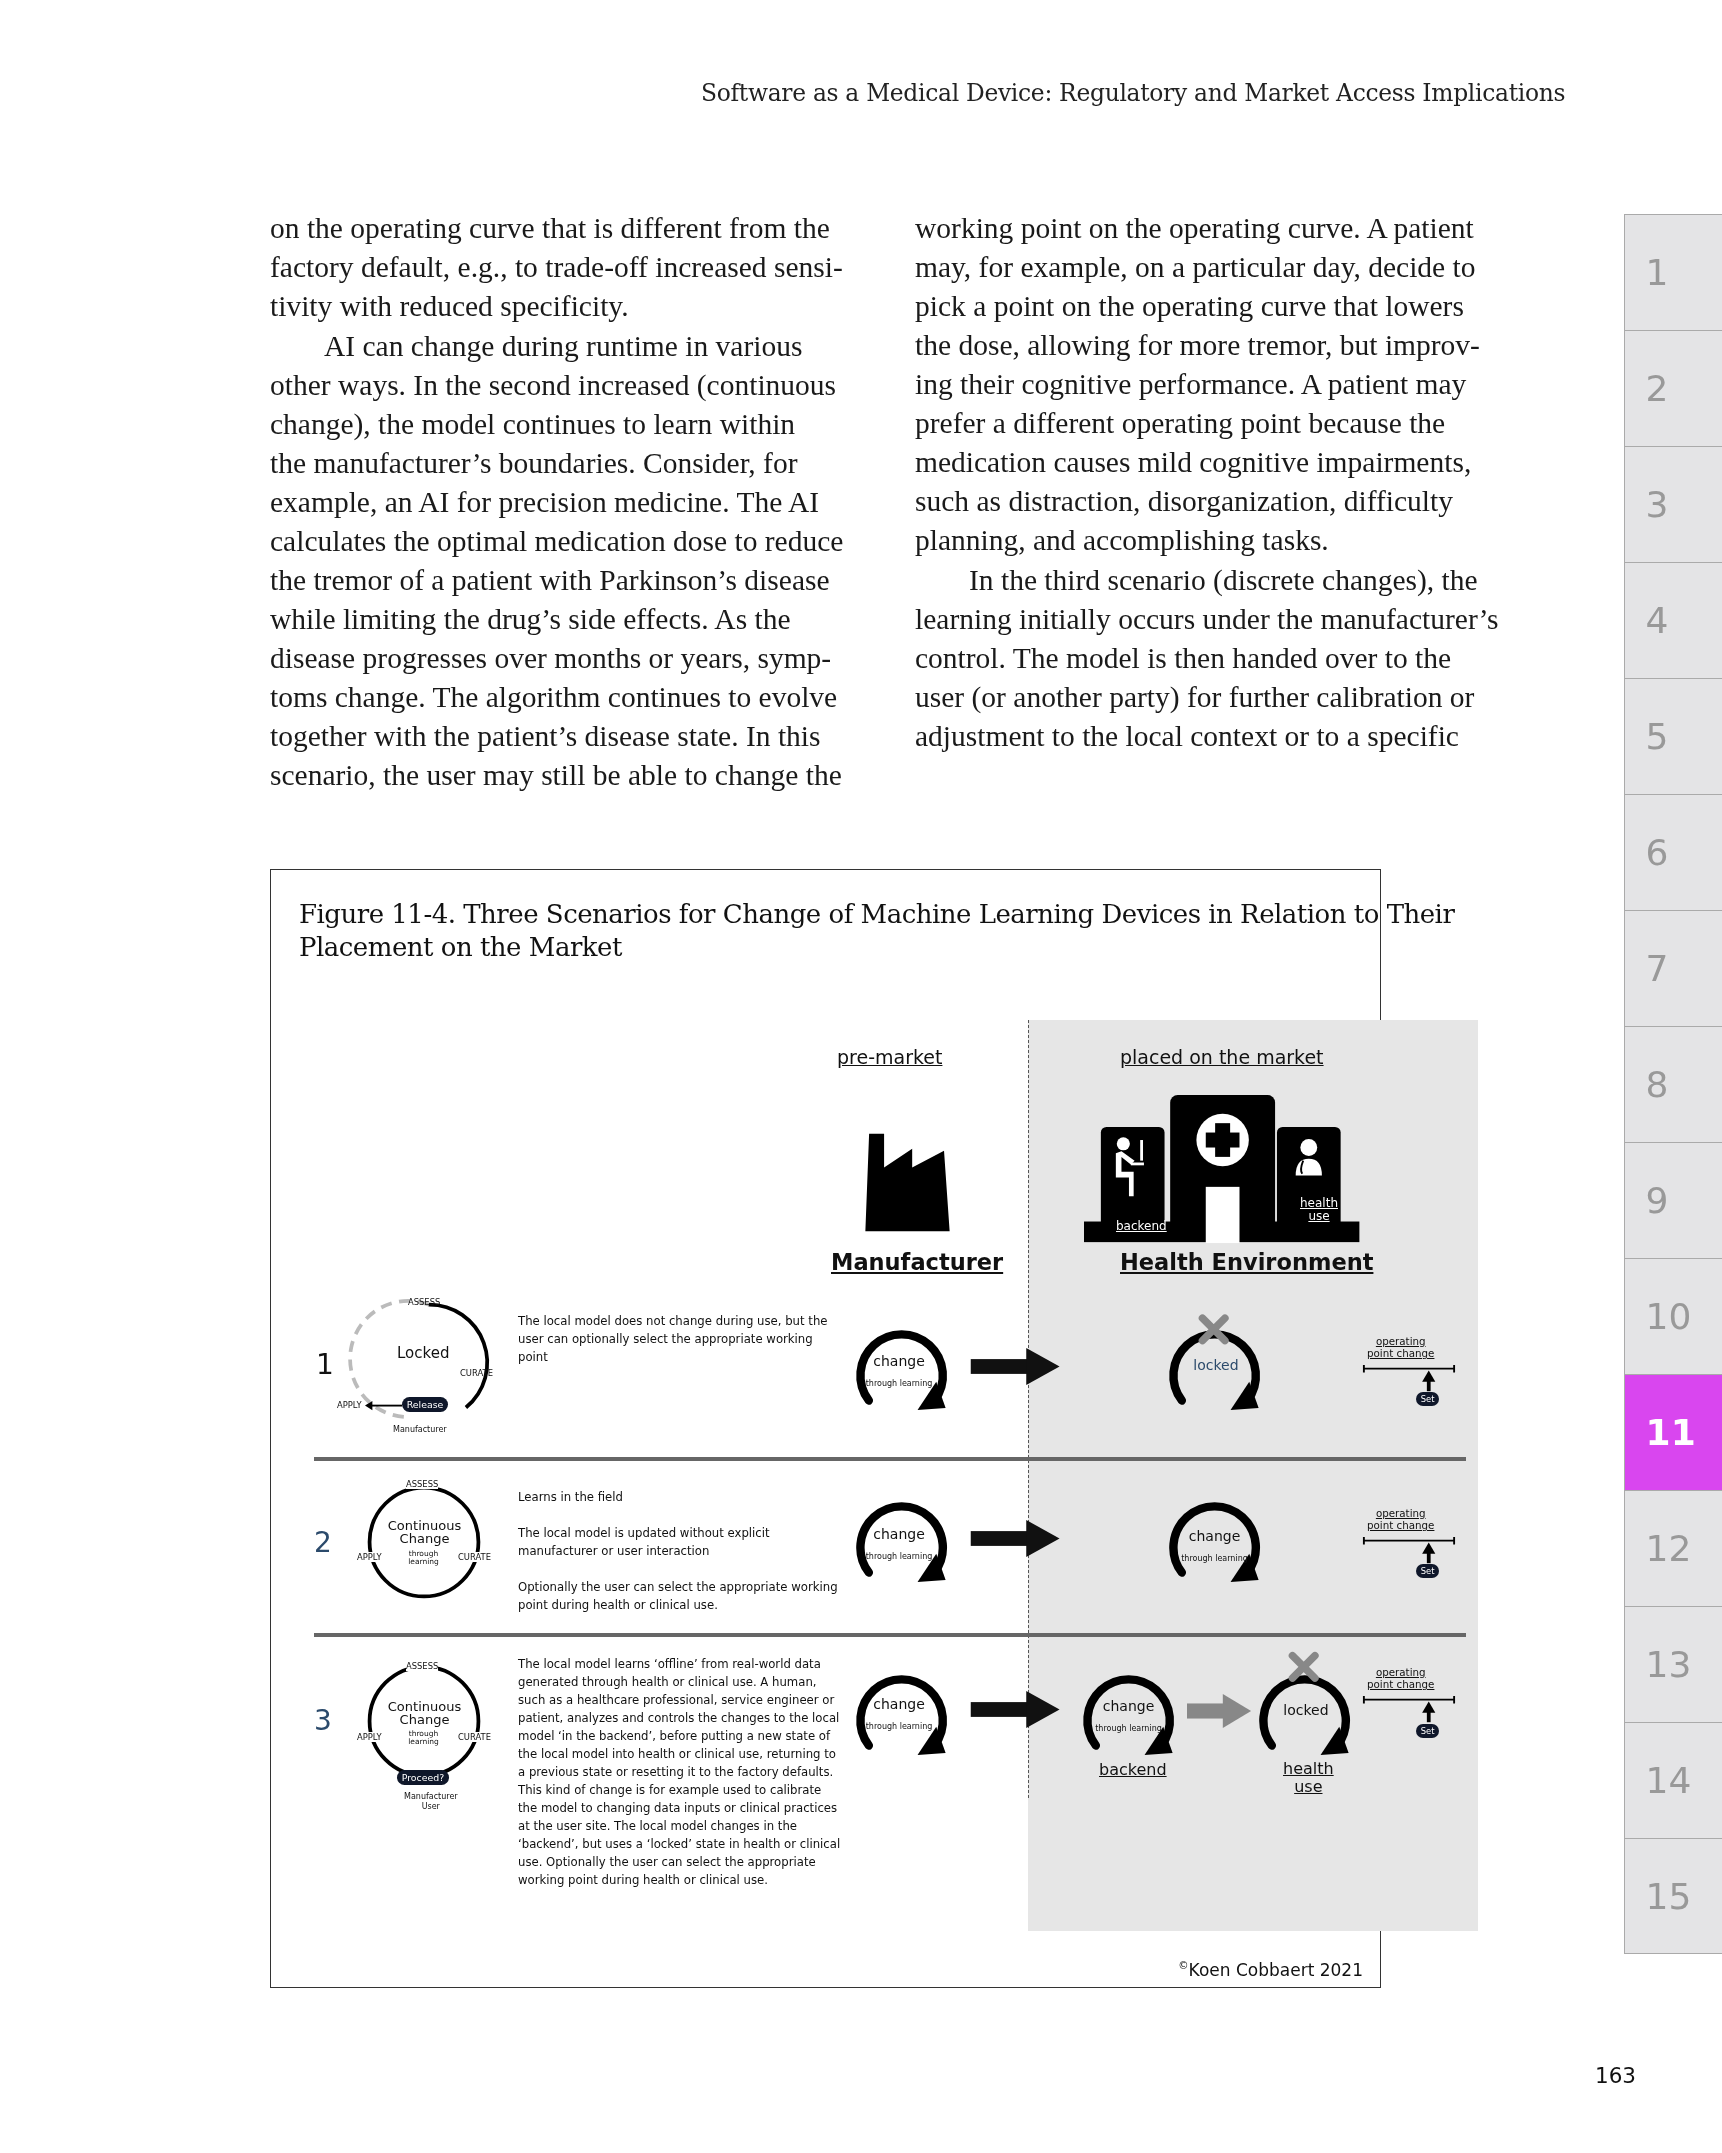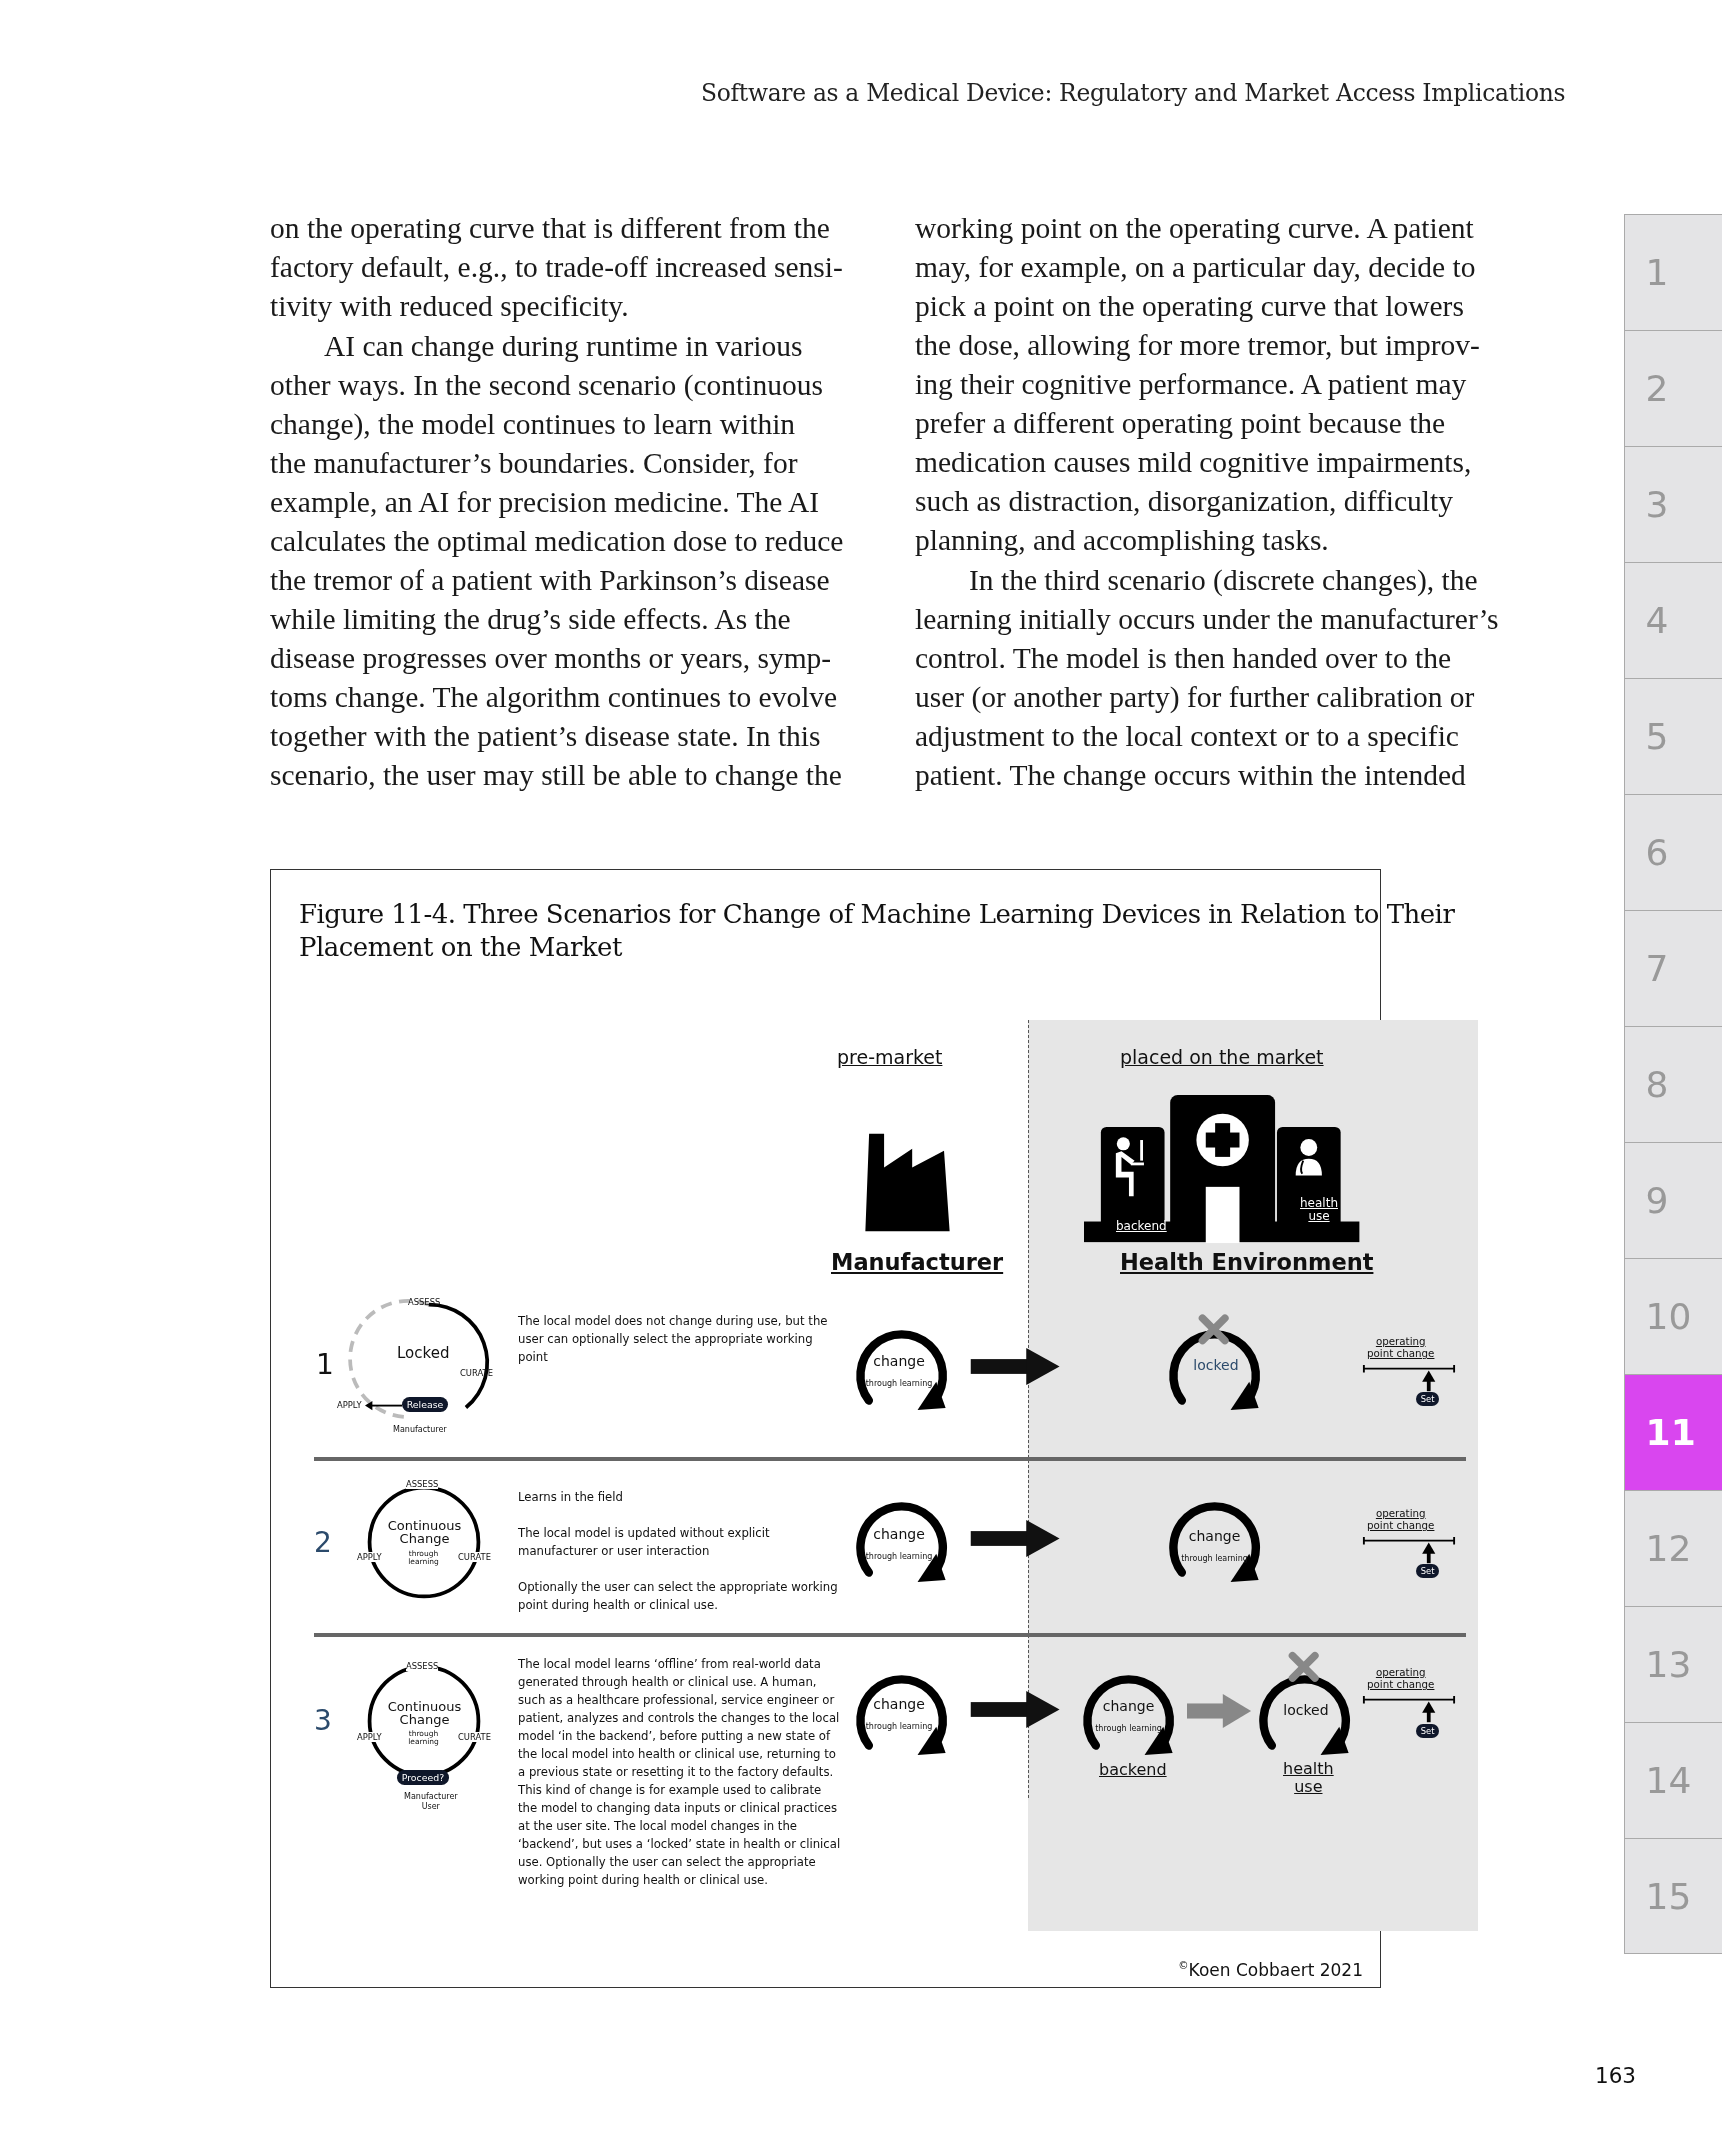--- a/index.html
+++ b/index.html
@@ -44,21 +44,21 @@
 <div class="running-head">Software as a Medical Device: Regulatory and Market Access Implications</div>
 
 <div class="col col-left">
   <p>
     <span class="line">on the operating curve that is different from the</span>
     <span class="line">factory default, e.g., to trade-off increased sensi-</span>
     <span class="line">tivity with reduced specificity.</span>
   </p>
   <p>
     <span class="line" style="padding-left:54px">AI can change during runtime in various</span>
-    <span class="line">other ways. In the second scenario (continuous</span>
+    <span class="line">other ways. In the second increased (continuous</span>
     <span class="line">change), the model continues to learn within</span>
     <span class="line">the manufacturer’s boundaries. Consider, for</span>
     <span class="line">example, an AI for precision medicine. The AI</span>
     <span class="line">calculates the optimal medication dose to reduce</span>
     <span class="line">the tremor of a patient with Parkinson’s disease</span>
     <span class="line">while limiting the drug’s side effects. As the</span>
     <span class="line">disease progresses over months or years, symp-</span>
     <span class="line">toms change. The algorithm continues to evolve</span>
     <span class="line">together with the patient’s disease state. In this</span>
     <span class="line">scenario, the user may still be able to change the</span>
@@ -76,21 +76,20 @@
     <span class="line">medication causes mild cognitive impairments,</span>
     <span class="line">such as distraction, disorganization, difficulty</span>
     <span class="line">planning, and accomplishing tasks.</span>
   </p>
   <p>
     <span class="line" style="padding-left:54px">In the third scenario (discrete changes), the</span>
     <span class="line">learning initially occurs under the manufacturer’s</span>
     <span class="line">control. The model is then handed over to the</span>
     <span class="line">user (or another party) for further calibration or</span>
     <span class="line">adjustment to the local context or to a specific</span>
-    <span class="line">patient. The change occurs within the intended</span>
   </p>
 </div>
 
 <div class="figure">
   <div class="fig-title">
     <div>Figure 11-4. Three Scenarios for Change of Machine Learning Devices in Relation to Their</div>
     <div>Placement on the Market</div>
   </div>
 
   <div class="market-panel"></div>

